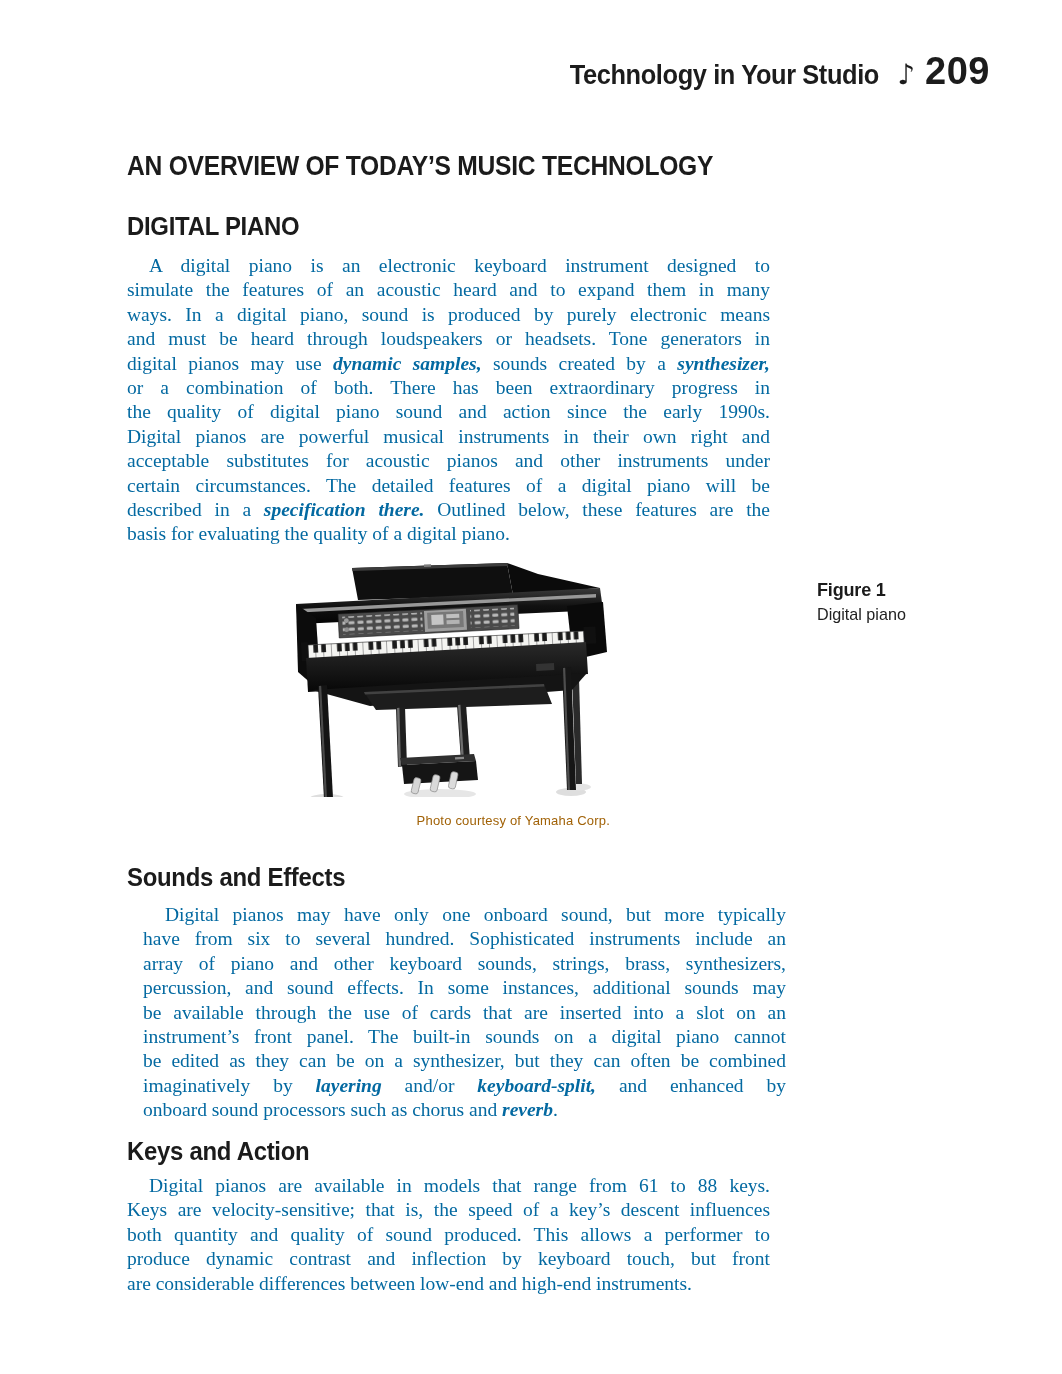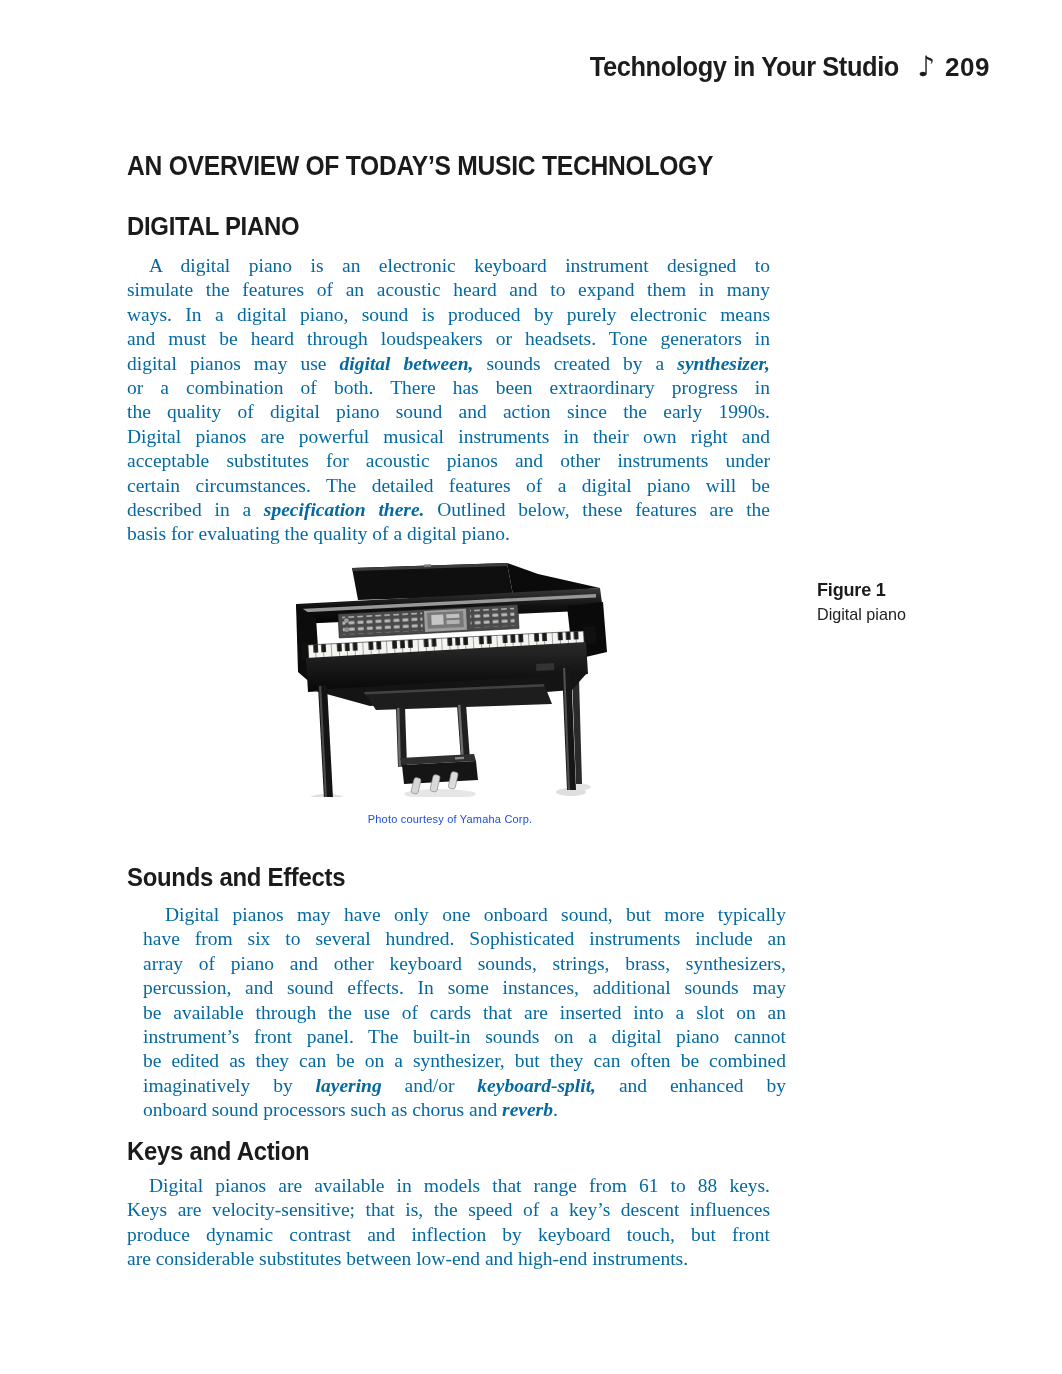--- a/index.html
+++ b/index.html
@@ -33,21 +33,21 @@
   }
   .rh-note {
     font-family: "DejaVu Sans", sans-serif;
     font-size: 28px;
     color: #1c1c1c;
     margin: 0 10px 0 18px;
   }
   .rh-page {
     font-family: "Liberation Sans", sans-serif;
     font-weight: bold;
-    font-size: 26px;
+    font-size: 38px;
     letter-spacing: 0.5px;
     color: #1c1c1c;
   }
 
   
   .hd {
     position: absolute;
     left: 127px;
     margin: 0;
     font-family: "Liberation Sans", sans-serif;
@@ -87,23 +87,24 @@
   .figure-block {
     position: absolute;
     left: 290px;
     top: 552px;
     width: 320px;
     text-align: center;
   }
   .photo-credit {
     margin-top: 12px;
     font-family: "Liberation Sans", sans-serif;
-    font-size: 11px;
-    color: #1d4ed8;
+    font-size: 13px;
+    color: #a16207;
     letter-spacing: 0.2px;
+    text-align: right;
   }
   .fig-note {
     position: absolute;
     left: 817px;
     top: 579px;
     font-family: "Liberation Sans", sans-serif;
     color: #1b1b1b;
     transform-origin: 0 0;
     transform: scaleX(0.95);
     white-space: nowrap;
@@ -123,21 +124,21 @@
   </header>
 
   <h1 class="hd hd-main">AN OVERVIEW OF TODAY’S MUSIC TECHNOLOGY</h1>
   <h2 class="hd hd-sub">DIGITAL PIANO</h2>
 
   <div class="para para-1">
       <div class="line indent">A digital piano is an electronic keyboard instrument designed to</div>
       <div class="line">simulate the features of an acoustic heard and to expand them in many</div>
       <div class="line">ways. In a digital piano, sound is produced by purely electronic means</div>
       <div class="line">and must be heard through loudspeakers or headsets. Tone generators in</div>
-      <div class="line">digital pianos may use <b class="term">digital between,</b> sounds created by a <b class="term">synthesizer,</b></div>
+      <div class="line">digital pianos may use <b class="term">dynamic samples,</b> sounds created by a <b class="term">synthesizer,</b></div>
       <div class="line">or a combination of both. There has been extraordinary progress in</div>
       <div class="line">the quality of digital piano sound and action since the early 1990s.</div>
       <div class="line">Digital pianos are powerful musical instruments in their own right and</div>
       <div class="line">acceptable substitutes for acoustic pianos and other instruments under</div>
       <div class="line">certain circumstances. The detailed features of a digital piano will be</div>
       <div class="line">described in a <b class="term">specification there.</b> Outlined below, these features are the</div>
       <div class="line last">basis for evaluating the quality of a digital piano.</div>
     </div>
 
   <figure class="figure-block" style="margin:0">
@@ -257,17 +258,18 @@
       <div class="line">instrument’s front panel. The built-in sounds on a digital piano cannot</div>
       <div class="line">be edited as they can be on a synthesizer, but they can often be combined</div>
       <div class="line">imaginatively by <b class="term">layering</b> and/or <b class="term">keyboard-split,</b> and enhanced by</div>
       <div class="line last">onboard sound processors such as chorus and <b class="term">reverb</b>.</div>
     </div>
 
   <h3 class="hd hd-sec2">Keys and Action</h3>
   <div class="para para-3">
       <div class="line indent">Digital pianos are available in models that range from 61 to 88 keys.</div>
       <div class="line">Keys are velocity-sensitive; that is, the speed of a key’s descent influences</div>
+      <div class="line">both quantity and quality of sound produced. This allows a performer to</div>
       <div class="line">produce dynamic contrast and inflection by keyboard touch, but front</div>
-      <div class="line last">are considerable substitutes between low-end and high-end instruments.</div>
+      <div class="line last">are considerable differences between low-end and high-end instruments.</div>
     </div>
 
 </div>
 
 </body></html>

